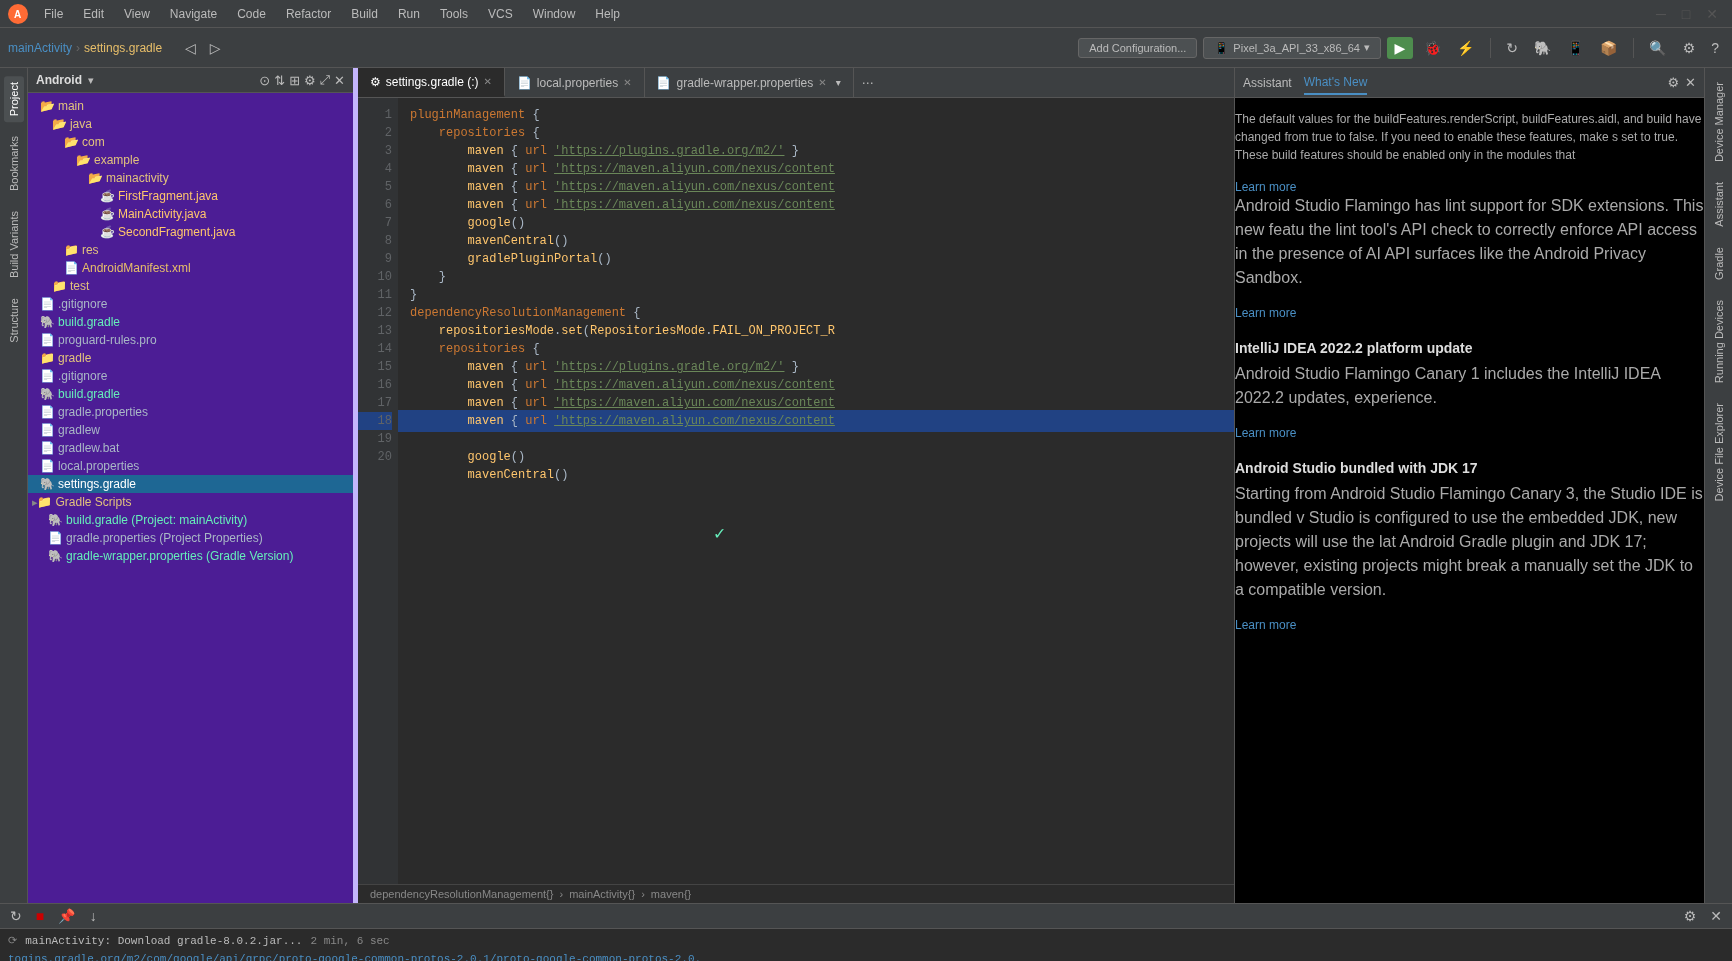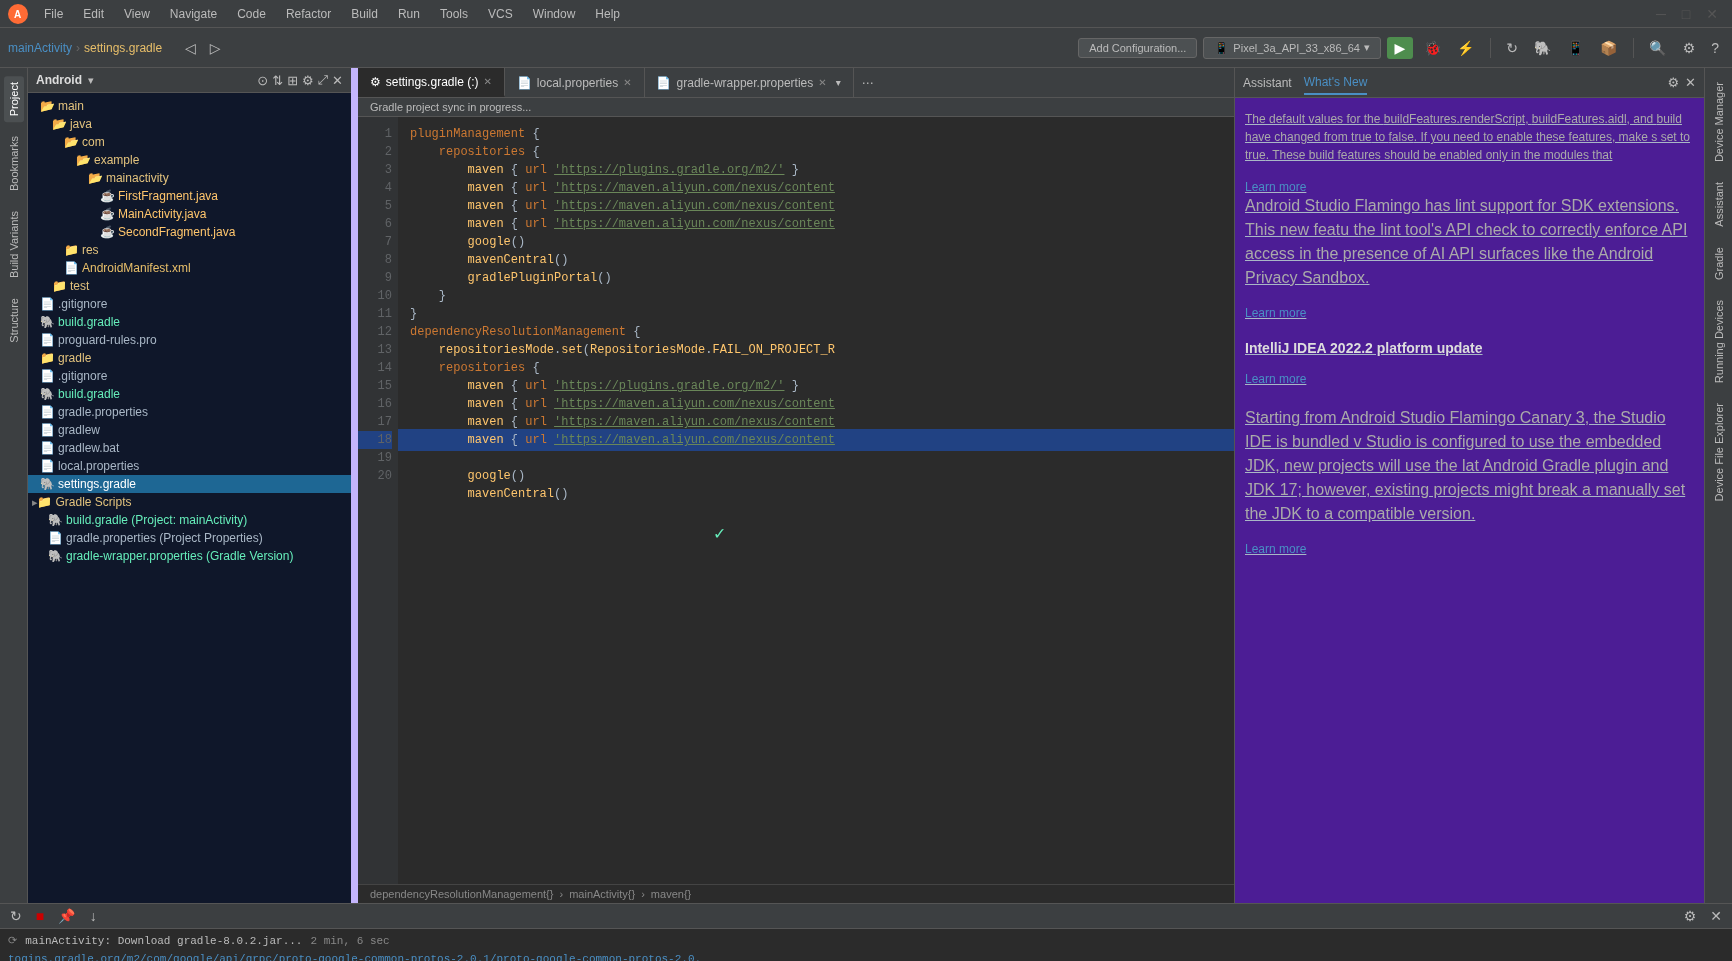--- a/index.html
+++ b/index.html
@@ -22,21 +22,21 @@
 
     
     #main-layout { display: flex; height: calc(961px - 28px - 40px - 30px - 28px); }
 
     
     #left-tabs { width: 28px; background: #3c3f41; display: flex; flex-direction: column; align-items: center; padding-top: 8px; gap: 8px; border-right: 1px solid #555; }
     .vtab { writing-mode: vertical-rl; transform: rotate(180deg); font-size: 11px; color: #bbb; padding: 6px 4px; cursor: pointer; border-radius: 3px; }
     .vtab:hover, .vtab.active { background: #4c5052; color: #fff; }
 
     
-    #project-panel { width: 330px; background: #0f172a; border-right: 7px solid #c4b5fd; display: flex; flex-direction: column; }
+    #project-panel { width: 330px; background: #4c1d95; border-right: 5px solid #c4b5fd; display: flex; flex-direction: column; }
     #project-header { display: flex; align-items: center; padding: 4px 8px; background: #3c3f41; border-bottom: 1px solid #555; gap: 6px; }
     .panel-title { font-size: 12px; font-weight: bold; color: #ddd; }
     .panel-dropdown { font-size: 11px; color: #bbb; cursor: pointer; }
     .panel-icons { display: flex; gap: 4px; margin-left: auto; }
     .panel-icon-btn { background: transparent; border: none; color: #bbb; cursor: pointer; font-size: 13px; }
     #project-tree { flex: 1; overflow-y: auto; padding: 4px 0; }
     .tree-item { display: flex; align-items: center; padding: 2px 4px; cursor: pointer; white-space: nowrap; overflow: hidden; }
     .tree-item.selected { background: #1e6794; color: #fff; }
     .tree-indent { display: inline-block; }
     .tree-icon { margin-right: 3px; font-size: 12px; }
@@ -59,21 +59,21 @@
     #line-numbers { width: 40px; background: #313335; text-align: right; padding: 8px 6px 8px 0; font-family: 'Courier New', monospace; font-size: 12px; color: #606366; line-height: 18px; user-select: none; }
     #code-content { flex: 1; overflow: auto; padding: 8px 12px; font-family: 'Courier New', monospace; font-size: 12px; line-height: 18px; white-space: pre; }
     .breadcrumb-bar { background: #2b2b2b; padding: 3px 12px; font-size: 11px; color: #888; border-top: 1px solid #444; display: flex; align-items: center; gap: 6px; }
 
     
     #right-panel { width: 470px; background: #3c3f41; border-left: 1px solid #555; display: flex; flex-direction: column; }
     #right-panel-tabs { display: flex; align-items: center; background: #3c3f41; border-bottom: 1px solid #555; padding: 0 8px; height: 30px; gap: 12px; }
     .rpanel-tab { font-size: 12px; color: #bbb; cursor: pointer; padding: 4px 0; }
     .rpanel-tab.active { color: #4a8fc4; border-bottom: 2px solid #4a8fc4; }
     .rpanel-icons { margin-left: auto; display: flex; gap: 6px; }
-    #right-content { flex: 1; overflow-y: auto; padding: 12px 10px; background: #4c1d95; text-decoration: underline; }
+    #right-content { flex: 1; overflow-y: auto; padding: 12px 0; background: #000000; }
     .whats-new-section { margin-bottom: 20px; }
     .whats-new-section h3 { font-size: 14px; font-weight: bold; color: #ddd; margin-bottom: 6px; }
     .whats-new-section p { font-size: 16px; color: #aaa; line-height: 1.5; }
     .learn-more { color: #4a8fc4; cursor: pointer; font-size: 12px; display: block; margin-top: 16px; }
     .intro-text { font-size: 12px; color: #aaa; line-height: 1.5; margin-bottom: 12px; }
 
     
     #right-vtabs { width: 28px; background: #3c3f41; display: flex; flex-direction: column; align-items: center; padding-top: 8px; gap: 8px; border-left: 1px solid #555; }
 
     
@@ -326,21 +326,20 @@
         <span class="close-btn">✕</span>
       </div>
       <div class="editor-tab">
         <span>📄</span>
         <span>gradle-wrapper.properties</span>
         <span class="close-btn">✕</span>
         <span style="color:#bbb; font-size:10px; margin-left:4px;">▾</span>
       </div>
       <span class="tab-more">⋯</span>
     </div>
-    <div id="sync-bar">Gradle project sync in progress...</div>
     <div id="code-editor">
       <div id="line-numbers">
         <div>1</div>
         <div>2</div>
         <div>3</div>
         <div>4</div>
         <div>5</div>
         <div>6</div>
         <div>7</div>
         <div>8</div>
@@ -406,24 +405,26 @@
       </p>
       <a class="learn-more">Learn more</a>
 
       <div class="whats-new-section">
         <p>Android Studio Flamingo has lint support for SDK extensions. This new featu the lint tool's API check to correctly enforce API access in the presence of AI API surfaces like the Android Privacy Sandbox.</p>
         <a class="learn-more">Learn more</a>
       </div>
 
       <div class="whats-new-section">
         <h3>IntelliJ IDEA 2022.2 platform update</h3>
+        <p>Android Studio Flamingo Canary 1 includes the IntelliJ IDEA 2022.2 updates, experience.</p>
         <a class="learn-more">Learn more</a>
       </div>
 
       <div class="whats-new-section">
+        <h3>Android Studio bundled with JDK 17</h3>
         <p>Starting from Android Studio Flamingo Canary 3, the Studio IDE is bundled v Studio is configured to use the embedded JDK, new projects will use the lat Android Gradle plugin and JDK 17; however, existing projects might break a manually set the JDK to a compatible version.</p>
         <a class="learn-more">Learn more</a>
       </div>
     </div>
   </div>
 
   <div id="right-vtabs">
     <span class="vtab" style="writing-mode:vertical-rl; transform:rotate(180deg); font-size:11px; color:#bbb; padding:6px 4px; cursor:pointer;">Device Manager</span>
     <span class="vtab" style="writing-mode:vertical-rl; transform:rotate(180deg); font-size:11px; color:#bbb; padding:6px 4px; cursor:pointer;">Assistant</span>
     <span class="vtab" style="writing-mode:vertical-rl; transform:rotate(180deg); font-size:11px; color:#bbb; padding:6px 4px; cursor:pointer;">Gradle</span>

